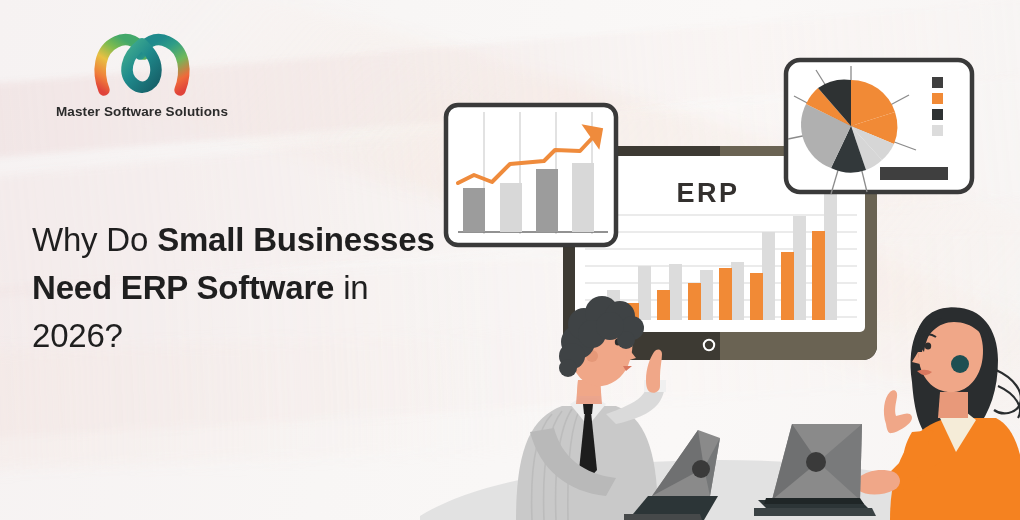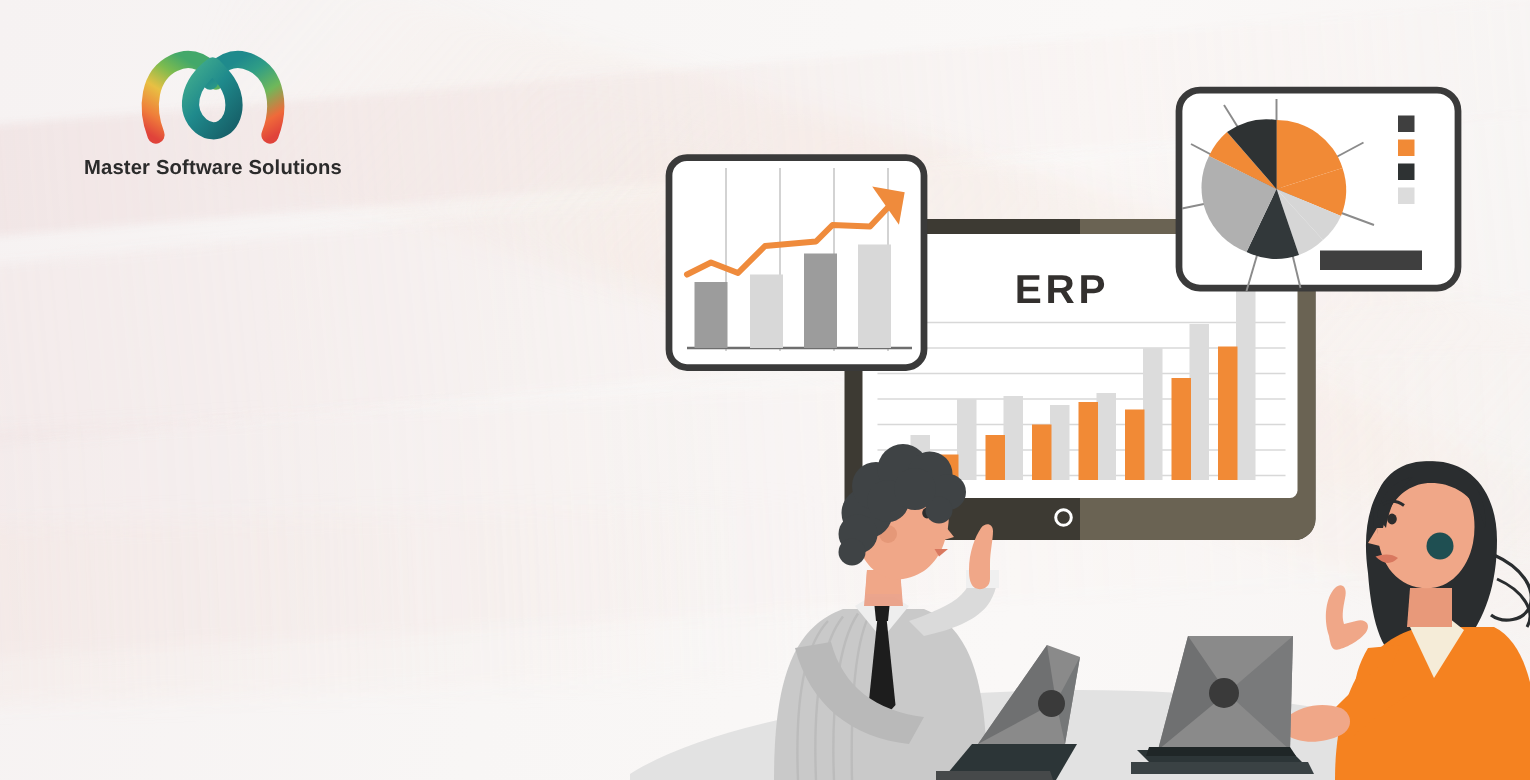--- a/index.html
+++ b/index.html
@@ -152,20 +152,23 @@
 
       <path d="M18 64 C11 46 13 24 30 16 C42 10 54 16 58 28" fill="none" stroke="url(#gL)" stroke-width="11.5" stroke-linecap="round"></path>
 
       <path d="M94 64 C101 46 99 24 82 16 C70 10 58 16 54 28" fill="none" stroke="url(#gR)" stroke-width="11.5" stroke-linecap="round"></path>
 
       <path d="M56 18 C40 30 36 48 48 58 C58 66 70 58 70 44 C70 32 62 24 56 18 Z" fill="none" stroke="url(#gC)" stroke-width="11.5" stroke-linecap="round" stroke-linejoin="round"></path>
     </svg>
     <div class="logo-text">Master Software Solutions</div>
   </div>
 
+  <div class="headline">
+    <span>Why Do </span><b>Small Businesses Need ERP Software</b><span> in 2026?</span>
+  </div>
 
   <div class="illus">
     <svg width="600" height="520" viewBox="0 0 600 520">
 
       <ellipse cx="300" cy="560" rx="330" ry="96" fill="#dedede"></ellipse>
       <ellipse cx="300" cy="556" rx="330" ry="96" fill="#e2e2e2"></ellipse>
 
       <g>
 
         <rect x="143" y="146" width="314" height="214" rx="14" fill="#3d3a33"></rect>

